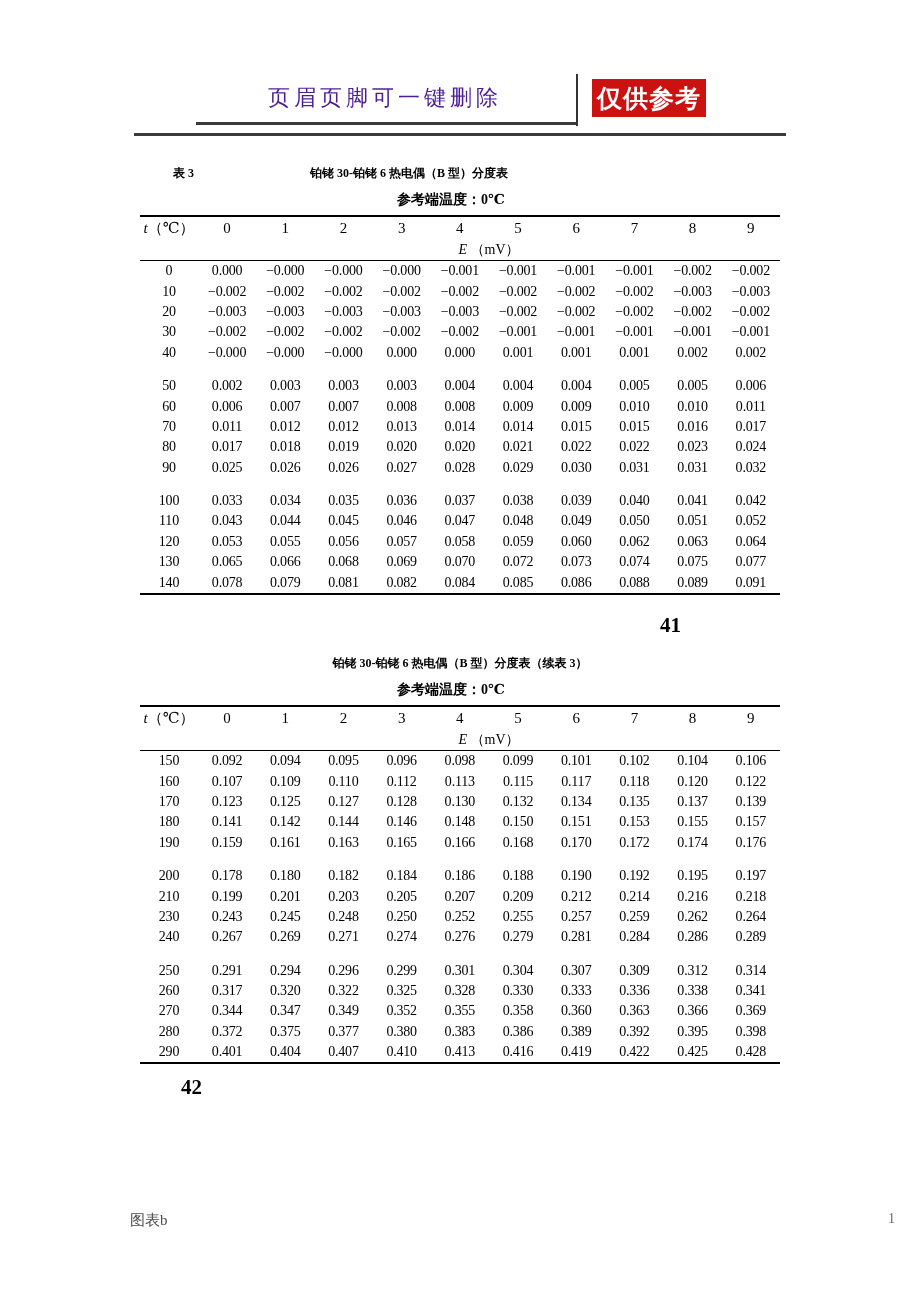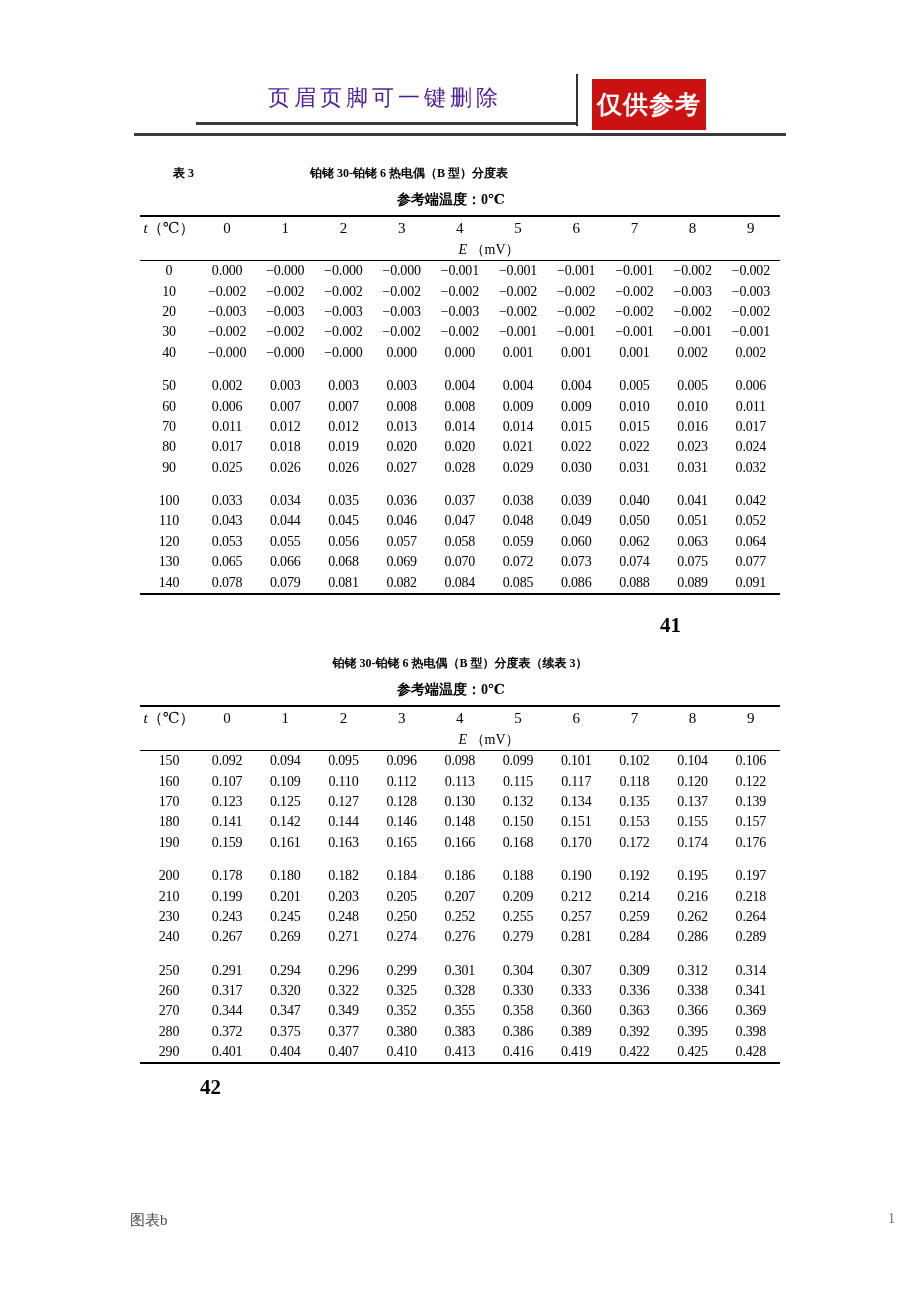--- a/index.html
+++ b/index.html
@@ -40,21 +40,21 @@
     top: 74px;
     width: 2px;
     height: 52px;
     background: #333333;
   }
   .hdr-badge {
     position: absolute;
     left: 592px;
     top: 79px;
     width: 114px;
-    height: 51px;
+    height: 38px;
     background: #cc1111;
     color: #ffffff;
     font-size: 25px;
     font-weight: bold;
     letter-spacing: 1px;
     display: flex;
     align-items: center;
     justify-content: center;
     font-family: "Liberation Serif", "DejaVu Serif", serif;
     white-space: nowrap;
@@ -650,17 +650,17 @@
           <td>0.410</td>
           <td>0.413</td>
           <td>0.416</td>
           <td>0.419</td>
           <td>0.422</td>
           <td>0.425</td>
           <td>0.428</td>
         </tr>
       </tbody>
   </table>
-  <div class="page-num" style="left:60px; top:420px;">42</div>
+  <div class="page-num" style="left:41px; top:420px;">42</div>
 </div>
 
 <div class="footer-left">图表b</div>
 <div class="footer-right">1</div>
 
 </body></html>

